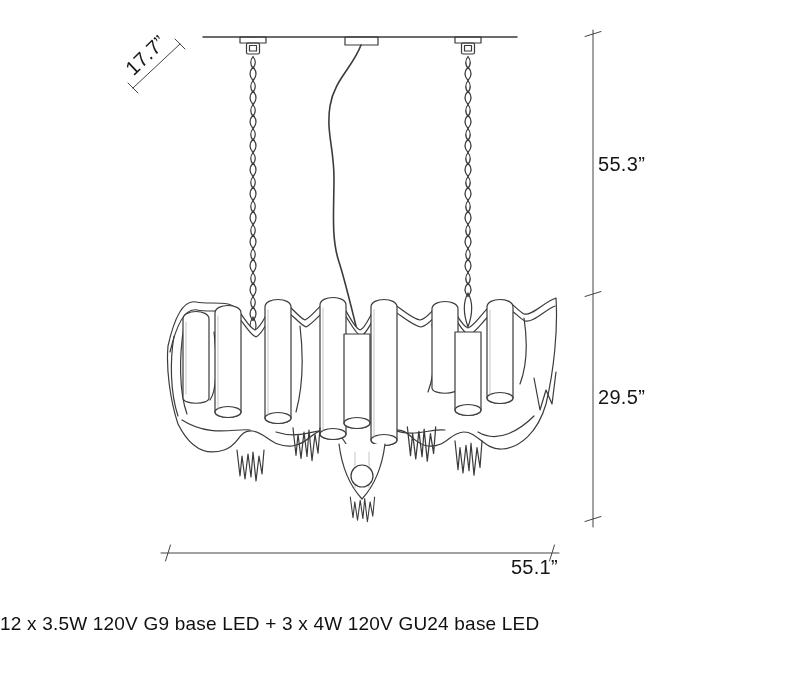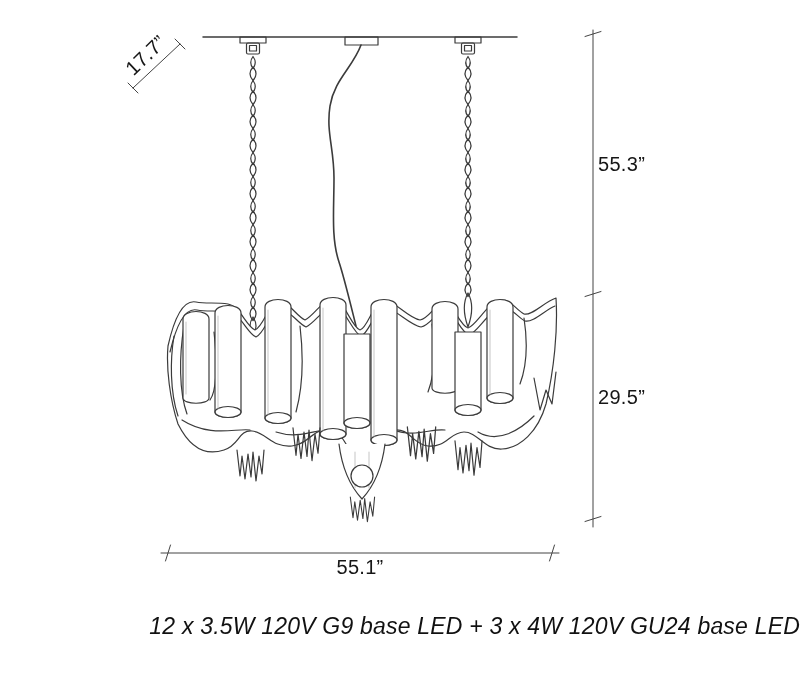--- a/index.html
+++ b/index.html
@@ -2,23 +2,23 @@
 <html><head>
 <meta charset="utf-8">
 <style>
   html,body{margin:0;padding:0;background:#ffffff;}
   body{width:800px;height:686px;position:relative;overflow:hidden;
        font-family:"Liberation Sans", sans-serif;color:#161616;}
   .stage{position:absolute;left:0;top:0;width:800px;height:686px;}
   svg{position:absolute;left:0;top:0;}
   .dim-label{position:absolute;font-size:20px;letter-spacing:0.3px;color:#161616;white-space:nowrap;}
   .dim-label.rot{transform:rotate(-44deg);transform-origin:center center;text-align:center;}
-  .caption{position:absolute;left:0;right:0;top:613px;text-align:right;
-           font-size:23px;letter-spacing:0.2px;color:#111111;white-space:nowrap;font-style:italic;}
-  .center{ text-align:center; }
+  .caption{position:absolute;left:0;right:0;top:613px;text-align:left;
+           font-size:19px;letter-spacing:0.2px;color:#111111;white-space:nowrap;}
+  .center{ text-align:right; }
 </style>
 </head>
 <body>
 
 <div class="stage">
 
   <svg width="800" height="686" viewBox="0 0 800 686">
     <defs>
 
       <g id="clink">

